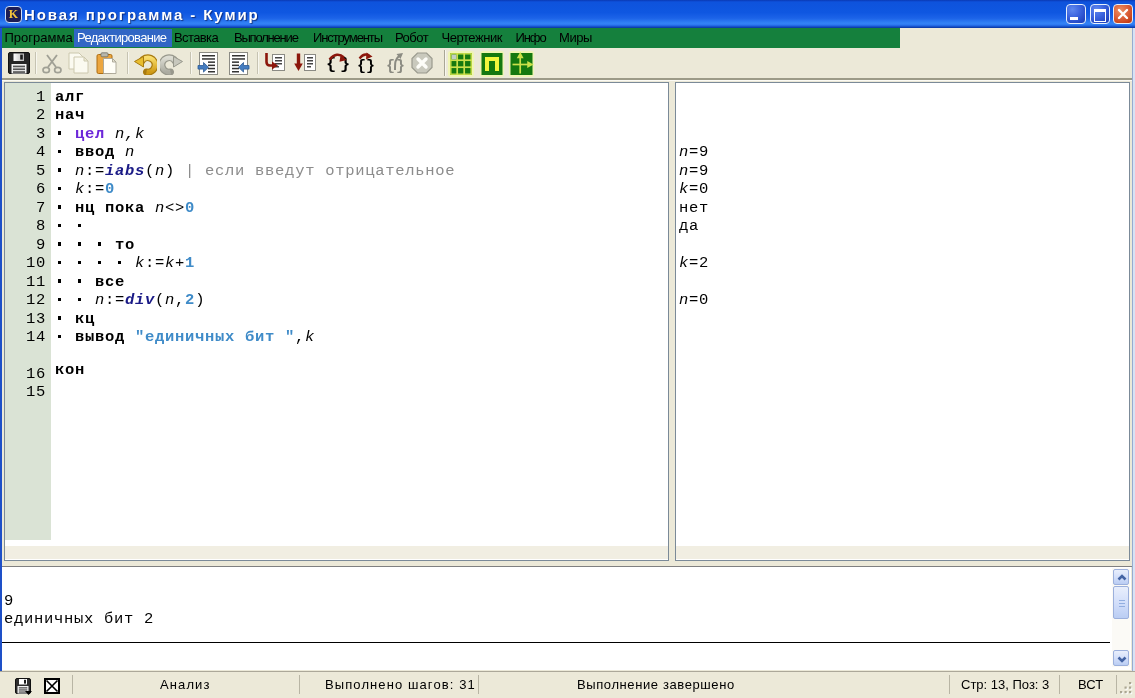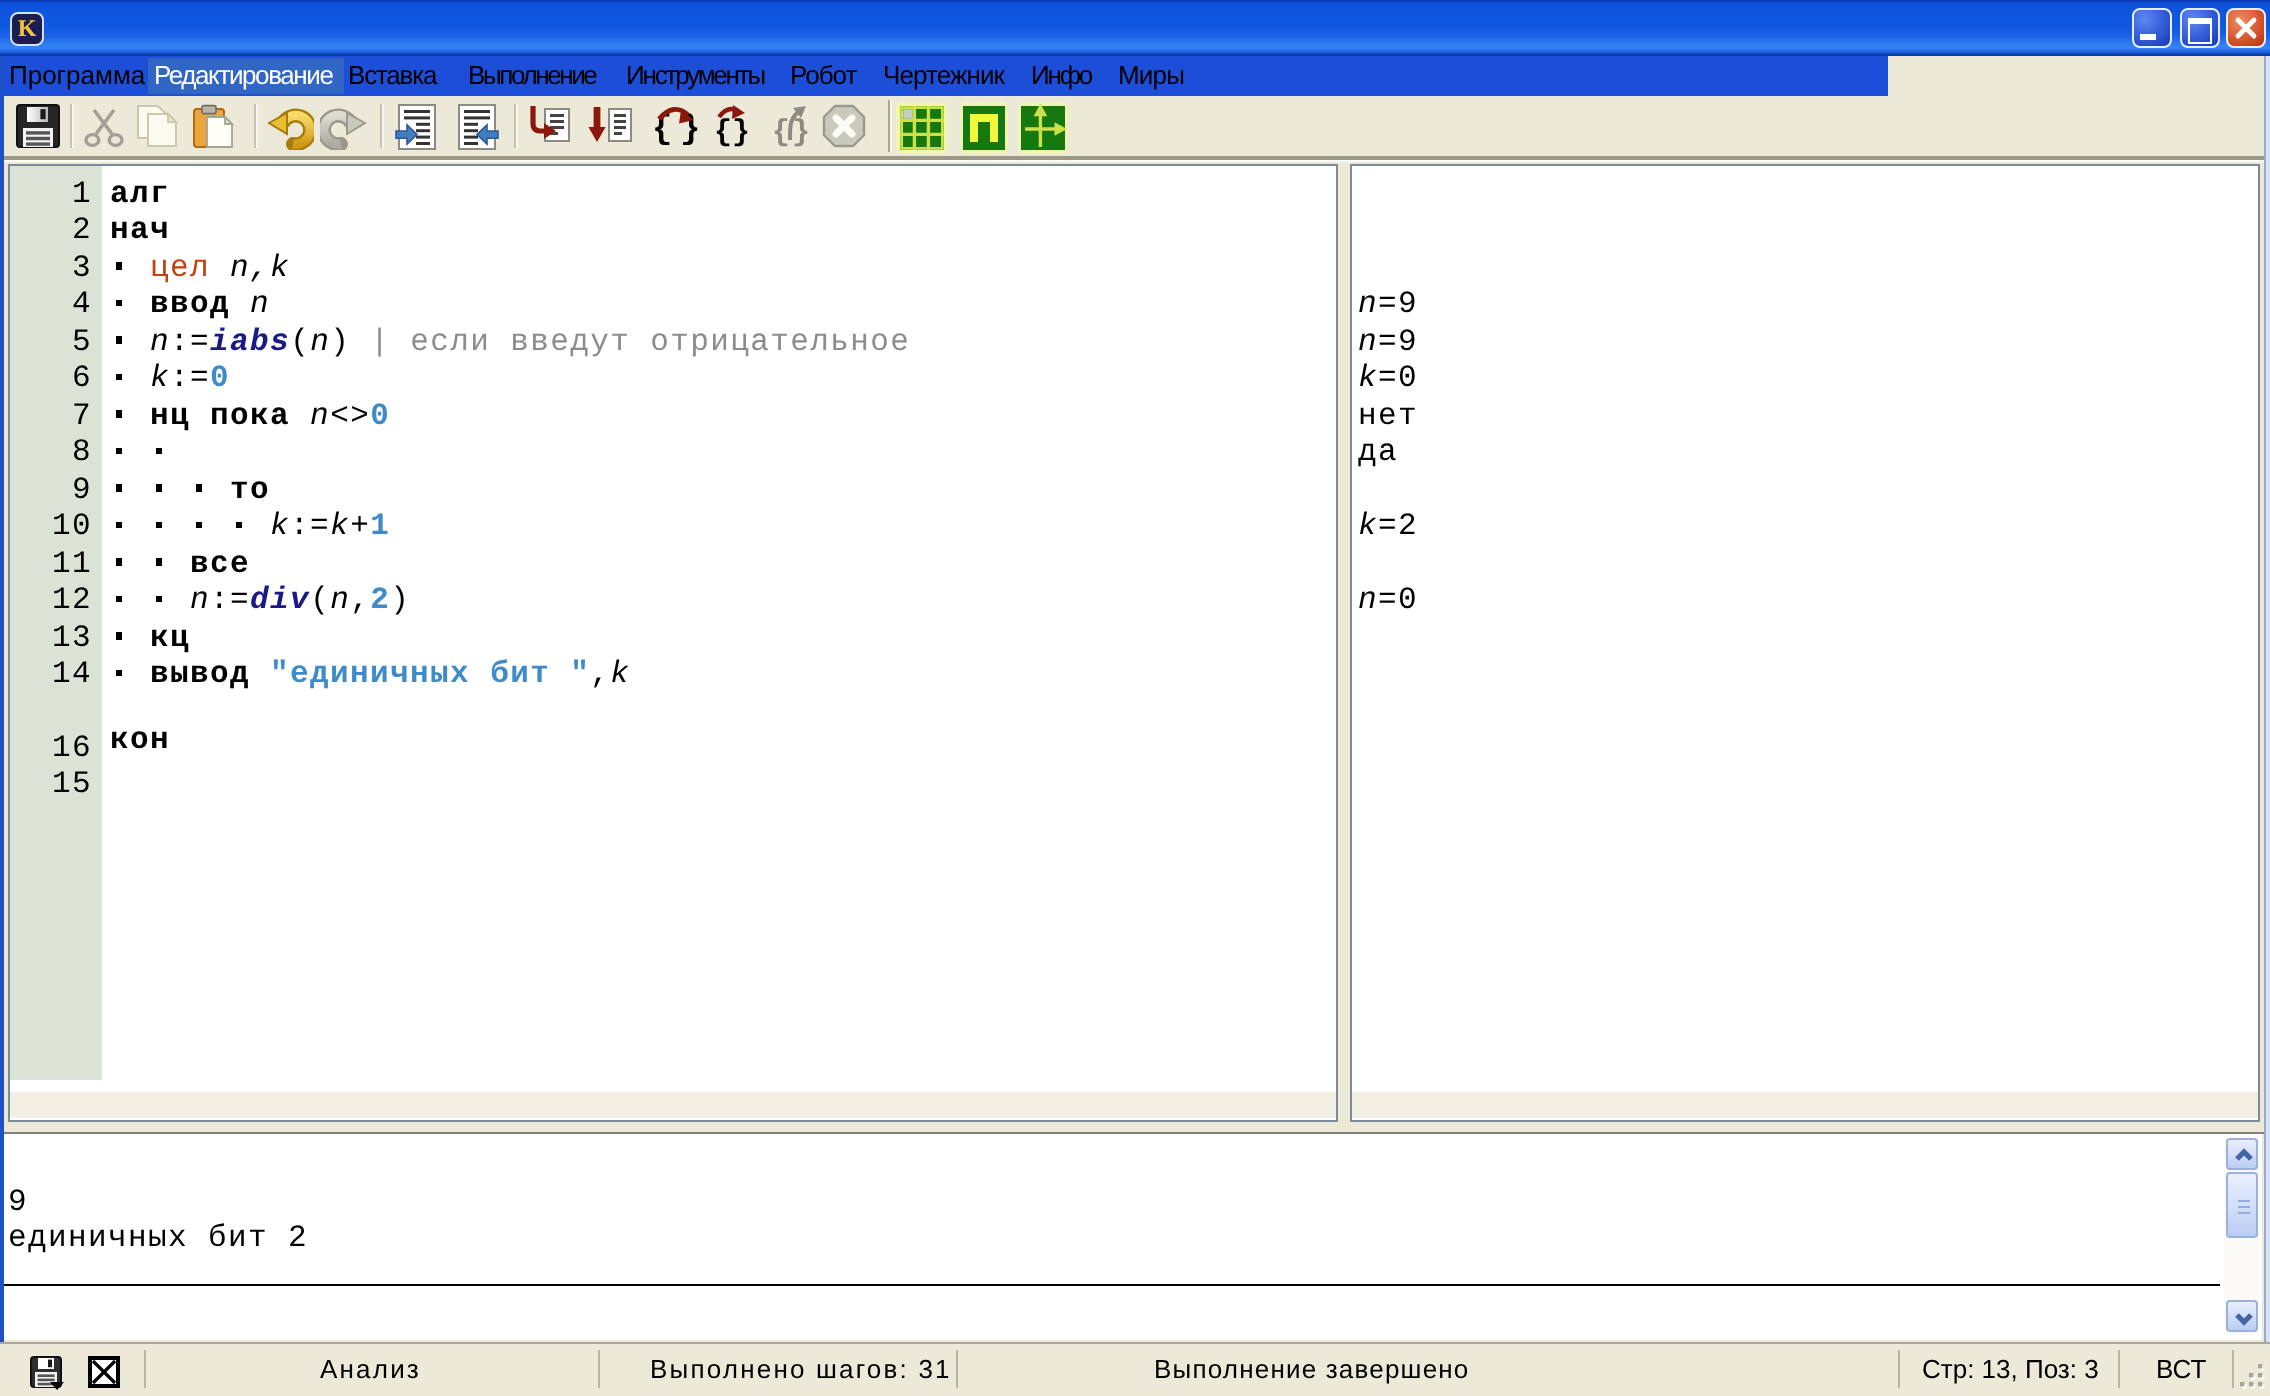--- a/index.html
+++ b/index.html
@@ -10,39 +10,39 @@
  background:linear-gradient(to bottom,#0a36a8 0%,#0c46cc 3%,#0e53dc 8%,#0f57e1 45%,#1c63e8 65%,#2f7ef3 80%,#3382f6 86%,#2065e2 92%,#0f43b5 97%,#0a37a0 100%);}
 #ktxt{position:absolute;left:24px;top:6px;font-size:15px;font-weight:bold;color:#fff;
   text-shadow:1px 1px 1px rgba(0,0,40,.55);letter-spacing:1.9px;}
 #kicon{position:absolute;left:5px;top:6px;width:15px;height:15px;background:#1c1c55;
   border:1px solid #cfe0f8;border-radius:4px;color:#f4c33c;font-weight:bold;font-size:12px;
   text-align:center;line-height:15px;font-family:"Liberation Serif",serif;}
 .wbtn{position:absolute;top:4px;width:20px;height:20px;border:1px solid #e6f0fc;border-radius:4px;box-sizing:border-box;}
 .wblue{background:radial-gradient(circle at 30% 25%,#5f88ef 0%,#3a62dd 45%,#2347c4 80%,#1d3eb5 100%);}
 #bclose{background:radial-gradient(circle at 35% 30%,#ed8f62 0%,#dd613a 45%,#c43b14 85%,#b33309 100%);}
 
-#menu{position:absolute;left:2px;top:28px;width:898px;height:20px;background:#1d4ed8;font-size:13px;color:#000;padding-left:44px;}
+#menu{position:absolute;left:2px;top:28px;width:898px;height:20px;background:#15803d;font-size:13px;color:#000;}
 .mi{position:absolute;top:0.5px;height:17px;line-height:17px;}
 #mhl{position:absolute;left:72px;top:1px;width:98px;height:17.5px;background:#3166c5;}
 
 #tbar{position:absolute;left:2px;top:48px;width:1131px;height:30px;background:#ece9d8;}
 #tbsep{position:absolute;left:0;top:78px;width:1135px;height:2px;background:#9c9a87;border-bottom:1px solid #fbfaf4;}
 .tsep{position:absolute;top:4px;width:1px;height:22px;background:#c6c3b2;border-right:1px solid #f8f7ef;}
 
 #lpanel{position:absolute;left:4px;top:82px;width:665px;height:479px;background:#fff;border:1px solid #7b8a98;box-sizing:border-box;}
 #rpanel{position:absolute;left:675px;top:82px;width:455px;height:479px;background:#fff;border:1px solid #7b8a98;box-sizing:border-box;}
 #gutter{position:absolute;left:5px;top:83px;width:46px;height:457px;background:#dae3d5;}
 .hstrip{position:absolute;height:13px;background:#f1eee2;}
 
 .mono{font-family:"Liberation Mono",monospace;font-size:15.5px;letter-spacing:0.7px;line-height:18.5px;white-space:pre;text-align:center;}
 .cl{position:absolute;left:55px;}
 .gn{position:absolute;left:5px;width:41px;text-align:right;}
 .bt{position:absolute;width:3.6px;height:3.6px;background:#000;}
 b{font-weight:bold;}
-.ty{color:#c2410c;font-weight:normal;}
+.ty{color:#6d28d9;font-weight:bold;}
 .fn{color:#1a1a86;font-weight:bold;font-style:italic;}
 .li{color:#3f8bc8;font-weight:bold;}
 .vr{font-style:italic;}
 .cm{color:#8c8c8c;}
 
 #consborder{position:absolute;left:0;top:566px;width:1135px;height:1px;background:#808080;}
 #cons{position:absolute;left:2px;top:567px;width:1129px;height:103px;background:#fff;}
 .cons-g{color:#808080;}
 #statusline{position:absolute;left:0;top:671px;width:1135px;height:1px;background:#aca899;}
 #sbar{position:absolute;left:0;top:672px;width:1135px;height:26px;background:#ece9d8;font-size:13px;}
@@ -51,20 +51,21 @@
 .sbtn{position:absolute;width:16px;height:16px;border:1px solid #9cb0dc;border-radius:2px;
  background:linear-gradient(to bottom,#e9effc 0%,#d3dffa 50%,#bacdf3 100%);box-sizing:border-box;}
 
 #frameL{position:absolute;left:0;top:28px;width:2px;height:643px;background:#1e50c8;}
 #frameR{position:absolute;right:0;top:28px;width:3px;height:643px;background:#d8e2f4;border-left:1px solid #97acd0;box-sizing:border-box;}
 </style></head>
 <body>
 <div id="win">
   <div id="title"></div>
   <div id="kicon">K</div>
+  <div id="ktxt">Новая программа - Кумир</div>
   <div class="wbtn wblue" style="left:1066px;">
     <div style="position:absolute;left:3px;top:12px;width:8px;height:3px;background:#fff;"></div>
   </div>
   <div class="wbtn wblue" style="left:1090px;">
     <div style="position:absolute;left:3px;top:4px;width:10px;height:9px;border:1px solid #fff;border-top:3px solid #fff;"></div>
   </div>
   <div class="wbtn" id="bclose" style="left:1113px;">
     <svg width="18" height="18" style="position:absolute;left:0;top:0;">
         <path d="M5 5 L13 13 M13 5 L5 13" stroke="#fff" stroke-width="2.4" stroke-linecap="round"></path>
       </svg>

